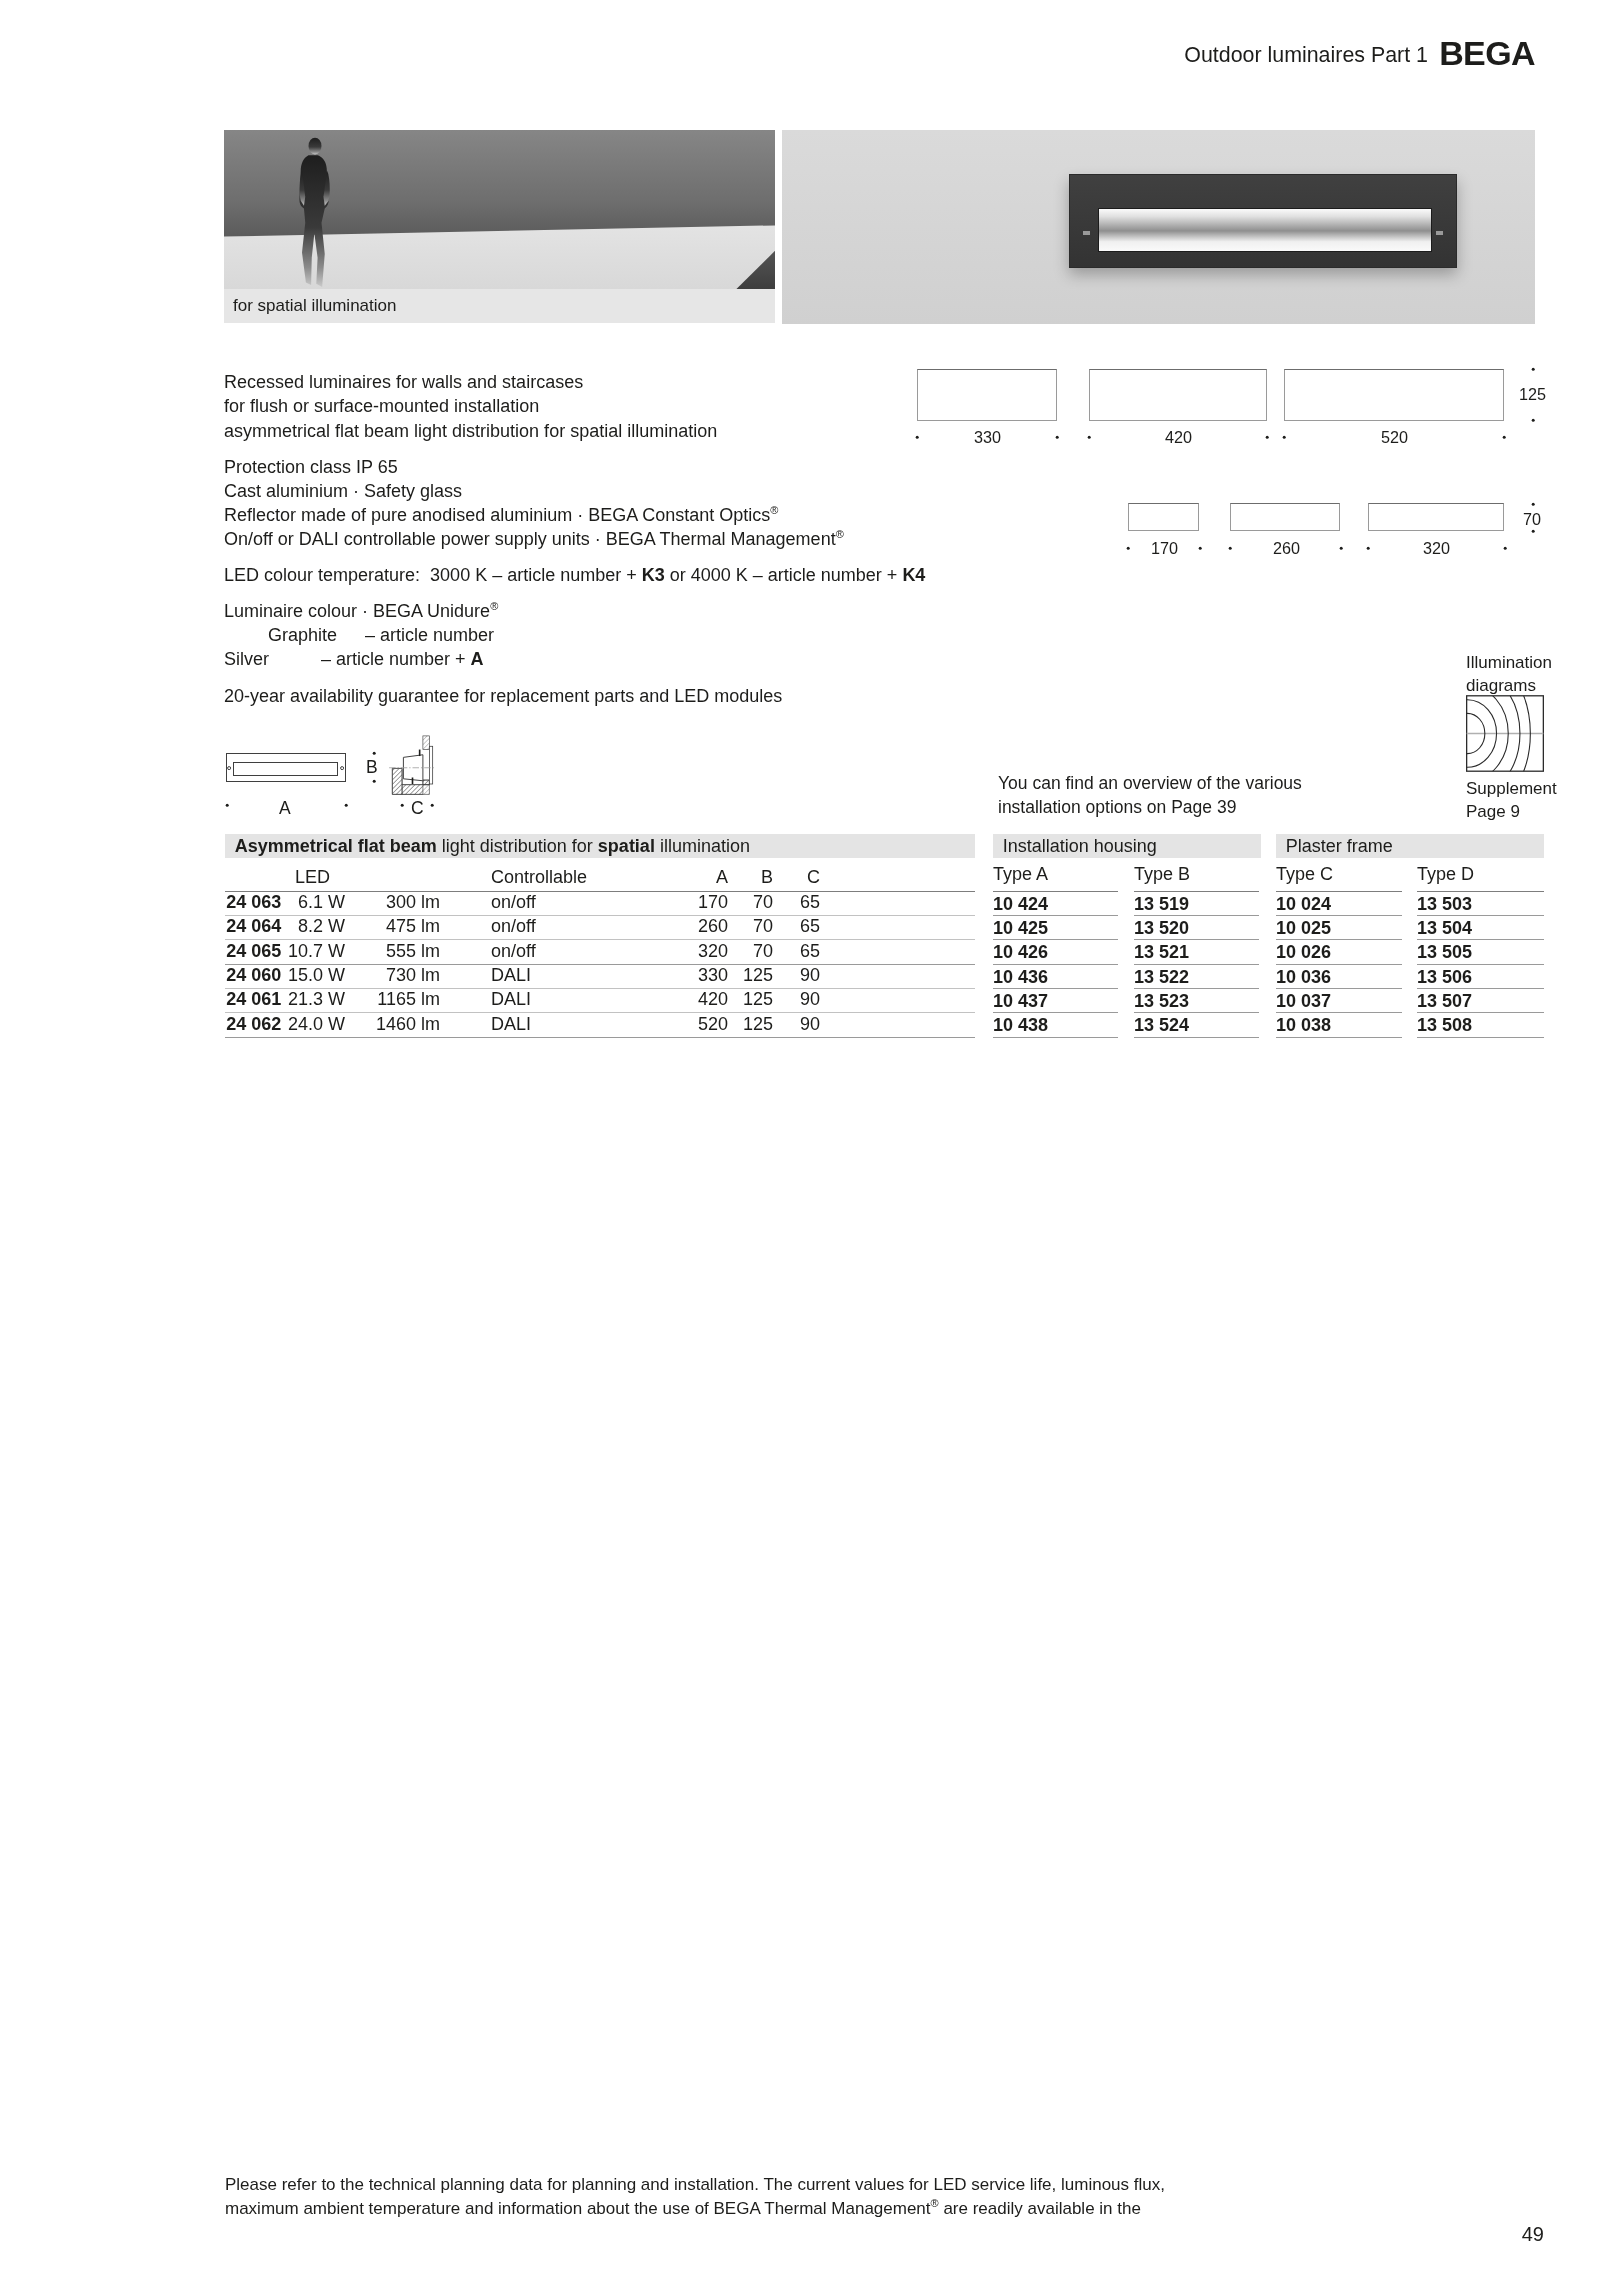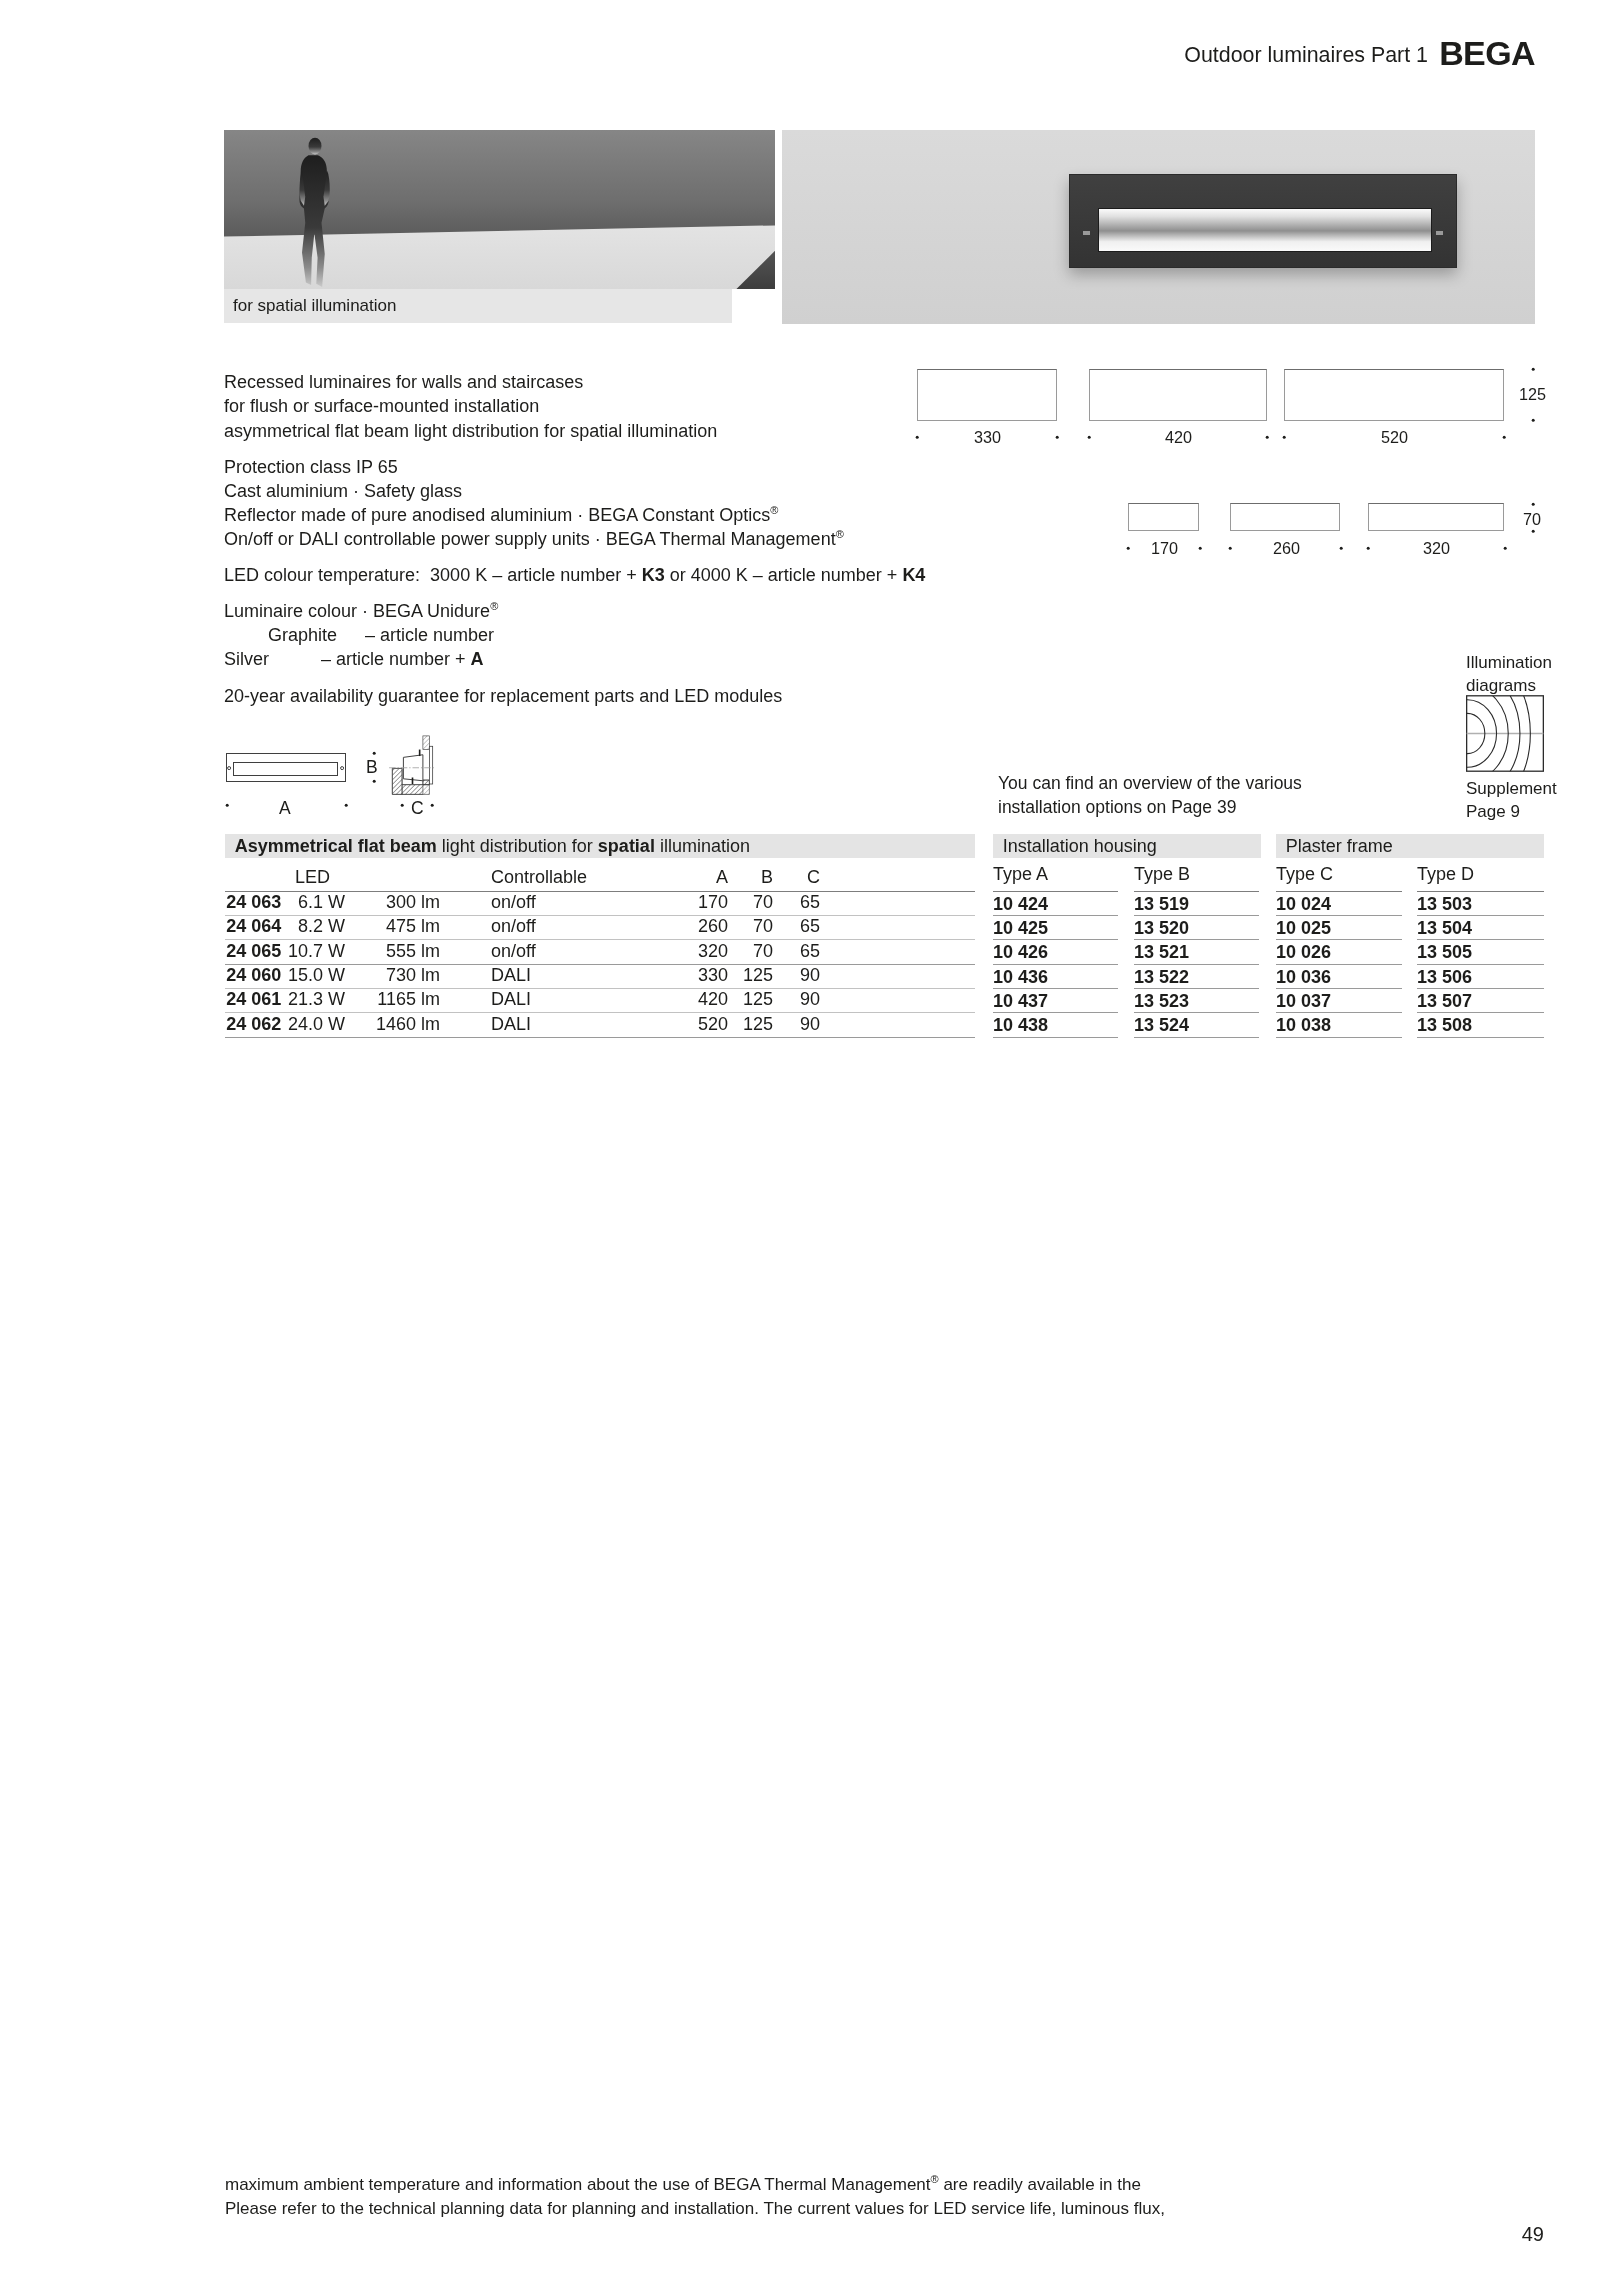--- a/index.html
+++ b/index.html
@@ -14,21 +14,21 @@
   .hdr-title { top:43px; right:195px; font-size:21.4px; }
   .brand { top:34px; right:88px; font-size:34px; font-weight:800; letter-spacing:-0.6px; }
 
   
   .hero-left { left:224px; top:130px; width:551px; height:159px;
     background:linear-gradient(180deg,#868686 0%,#6e6e6e 45%,#474747 90%,#3d3d3d 100%); overflow:hidden; }
   .floor { position:absolute; left:0; top:0; width:100%; height:100%;
     background:linear-gradient(180deg,#f4f4f4,#d8d8d8);
     clip-path:polygon(0 67%, 100% 60%, 100% 76%, 93% 100%, 0 100%); }
   .person { position:absolute; left:65px; top:6.5px; width:52px; height:152px; filter:blur(0.4px); }
-  .hero-caption { left:224px; top:289px; width:508px; height:34px; background:#e6e6e6;
+  .hero-caption { left:224px; top:289px; width:551px; height:34px; background:#e6e6e6;
     font-size:17px; line-height:34px; padding-left:9px; }
   .hero-right { left:782px; top:130px; width:753px; height:194px;
     background:linear-gradient(180deg,#dadada,#d0d0d0); }
   .lum { position:absolute; left:287px; top:44px; width:388px; height:94px;
     background:linear-gradient(180deg,#404040,#333333);
     border:1.9px solid #2b2b2b; box-shadow:0 6.5px 14.3px rgba(0,0,0,.28); }
   .lum-glass { position:absolute; left:28px; top:33px; width:334px; height:44px;
     background:linear-gradient(180deg,#fbfbfb 0%,#e0e0e0 18%,#8f8f8f 52%,#b5b5b5 62%,#f0f0f0 78%,#fafafa 100%);
     border:1.9px solid #1c1c1c; }
   .lum-screw { position:absolute; width:7.1px; height:3.9px; background:#9a9a9a; top:56px; }
@@ -326,19 +326,19 @@
     <div class="rt-head">Type D</div>
     <div class="rt-cell">13 503</div>
     <div class="rt-cell">13 504</div>
     <div class="rt-cell">13 505</div>
     <div class="rt-cell">13 506</div>
     <div class="rt-cell">13 507</div>
     <div class="rt-cell">13 508</div>
   </div>
 
   <div class="abs footer">
+    <div>Please refer to the technical planning data for planning and installation. The current values for LED service life, luminous flux,</div>
     <div><span>maximum  ambient temperature and information about the use of BEGA Thermal Management</span><sup>®</sup><span> are readily available in the</span></div>
-    <div>Please refer to the technical planning data for planning and installation. The current values for LED service life, luminous flux,</div>
   </div>
   <div class="abs pageno">49</div>
 
 </div>
 
 
 </body></html>

